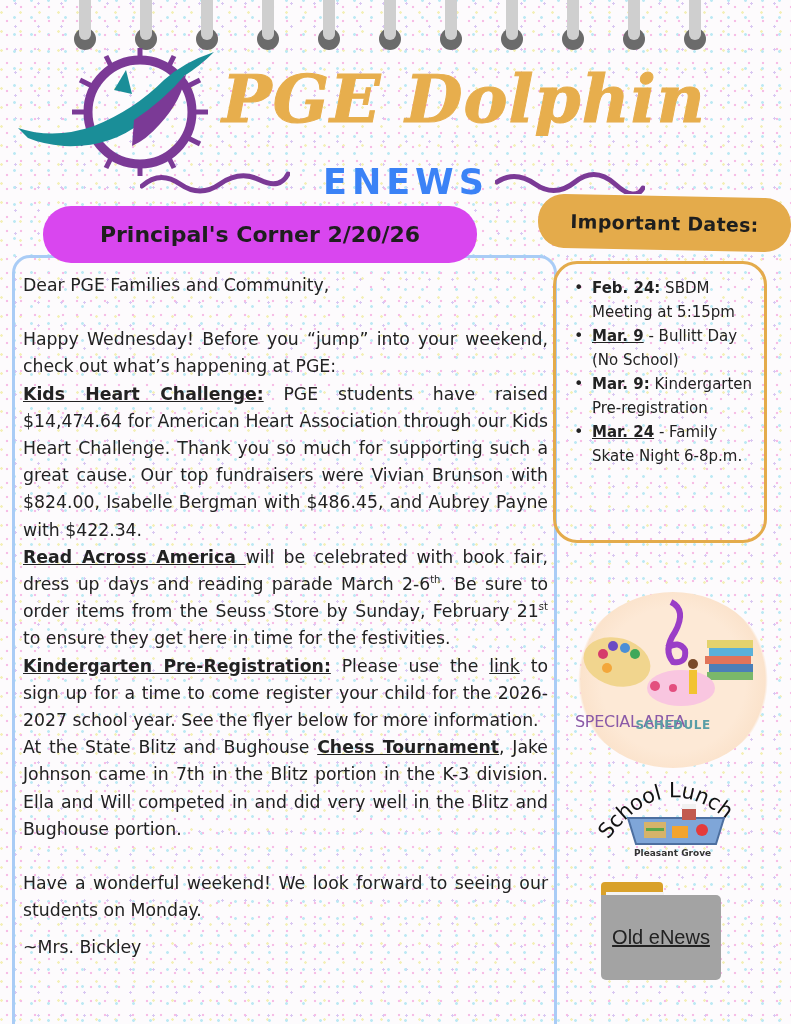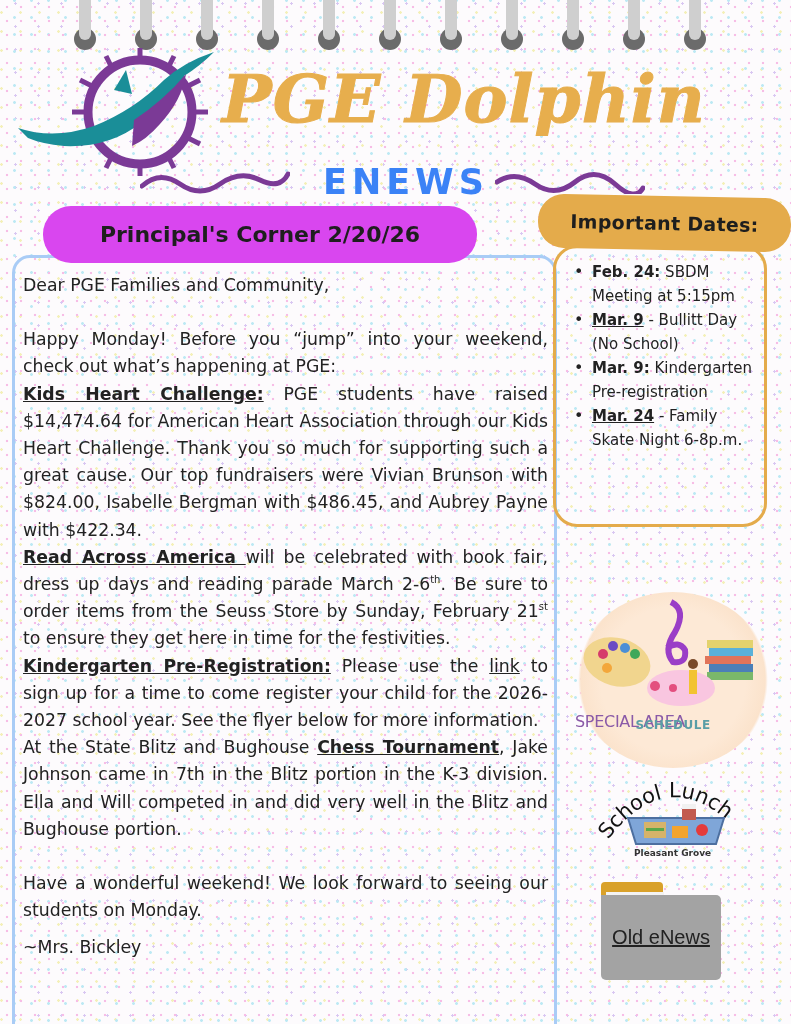--- a/index.html
+++ b/index.html
@@ -39,21 +39,21 @@
   .letter { position: absolute; left: 12px; top: 255px; width: 545px; height: 790px; border: 3px solid #a9ccf6; border-radius: 18px; padding: 14px 6px 0 8px; font-family: "DejaVu Sans", sans-serif; font-size: 17.3px; line-height: 27.2px; color: #222; }
   .letter p { text-align: justify; }
   .letter .gap { height: 27px; }
   .letter b.u { font-weight: bold; text-decoration: underline; }
   .letter a { color: #222; text-decoration: underline; }
   .letter sup { font-size: 10px; line-height: 0; }
 
   
   .dates-pill { position: absolute; left: 538px; top: 196px; width: 253px; height: 54px; background: #e4ab4b; border-radius: 26px 26px 26px 26px; display: flex; align-items: center; justify-content: center; transform: rotate(1.2deg); z-index: 2; }
   .dates-pill span { font-weight: bold; font-size: 19px; color: #1e1e1e; letter-spacing: 0.3px; }
-  .dates-box { position: absolute; left: 553px; top: 245px; width: 214px; height: 282px; border: 3px solid #e4ab4b; border-radius: 24px; padding: 12px 6px 0 14px; }
+  .dates-box { position: absolute; left: 553px; top: 261px; width: 214px; height: 282px; border: 3px solid #e4ab4b; border-radius: 24px; padding: 12px 6px 0 14px; }
   .dates-box ul { list-style: none; }
   .dates-box li { position: relative; padding-left: 22px; font-family: "DejaVu Sans", sans-serif; font-size: 15px; line-height: 24px; color: #222; margin-bottom: 0; }
   .dates-box li::before { content: "•"; position: absolute; left: 4px; top: 0; font-size: 16px; }
   .dates-box b { font-weight: bold; }
   .dates-box .u { text-decoration: underline; }
 
   
   .special { position: absolute; left: 575px; top: 592px; width: 196px; height: 176px; border-radius: 50%; background: radial-gradient(circle, #fde9d6 55%, #fbe3cc 70%, rgba(253,233,214,0) 72%); }
   .special .label1 { position: absolute; left: 0; width: 100%; top: 120px; text-align: left; font-size: 16px; color: #8a5aa8; letter-spacing: -0.3px; }
   .special .label2 { position: absolute; left: 0; width: 100%; top: 126px; text-align: center; font-size: 12px; font-weight: bold; color: #5a9ea6; letter-spacing: 0.5px; }
@@ -152,21 +152,21 @@
   </svg>
 </div>
 
 <div class="pc-pill">
   <span>Principal's Corner 2/20/26</span>
 </div>
 
 <div class="letter">
   <p>Dear PGE Families and Community,</p>
   <div class="gap"></div>
-  <p><span>Happy Monday! Before you “jump” into your weekend, check out what’s happening at PGE:</span></p>
+  <p><span>Happy Wednesday! Before you “jump” into your weekend, check out what’s happening at PGE:</span></p>
   <p><b class="u">Kids Heart Challenge:</b><span> PGE students have raised $14,474.64 for American Heart Association through our Kids Heart Challenge. Thank you so much for supporting such a great cause. Our top fundraisers were Vivian Brunson with $824.00, Isabelle Bergman with $486.45, and Aubrey Payne with $422.34.</span></p>
   <p><b class="u">Read Across America </b><span>will be celebrated with book fair, dress up days and reading parade March 2-6</span><sup>th</sup><span>.  Be sure to order items from the Seuss Store by Sunday, February 21</span><sup>st</sup><span> to ensure they get here in time for the festivities.</span></p>
   <p><b class="u">Kindergarten Pre-Registration:</b><span> Please use the  </span><a href="#">link</a><span> to sign up for a time to come register your child for the 2026-2027 school year. See the flyer below for more information.</span></p>
   <p><span>At the State Blitz and Bughouse </span><b class="u">Chess Tournament</b><span>, Jake Johnson came in 7th in the Blitz portion in the K-3 division. Ella and Will competed in and did very well in the Blitz and Bughouse portion.</span></p>
   <div class="gap"></div>
   <p>Have a wonderful weekend! We look forward to seeing our students on Monday.</p>
   <div style="height:10px"></div>
   <p>~Mrs. Bickley</p>
 </div>
 

